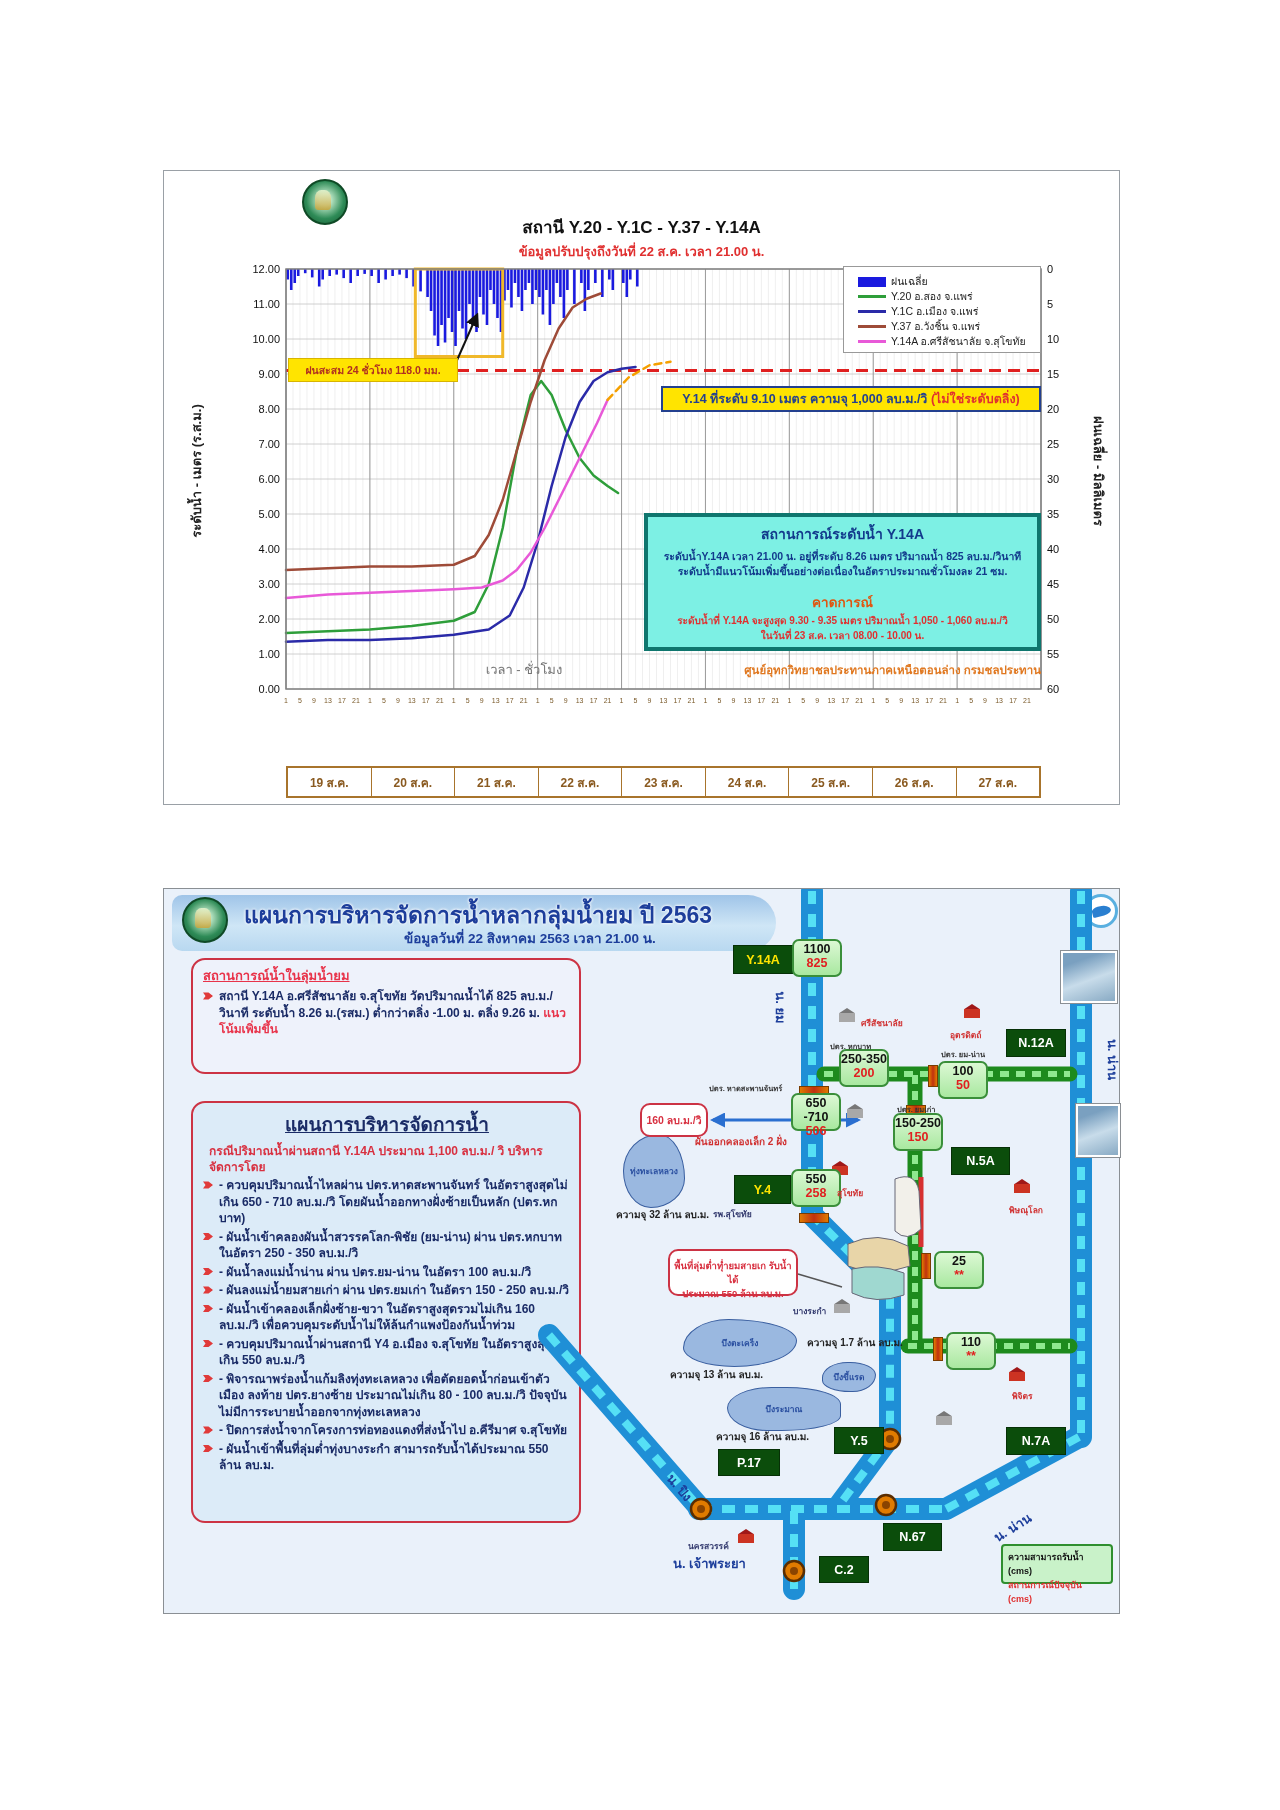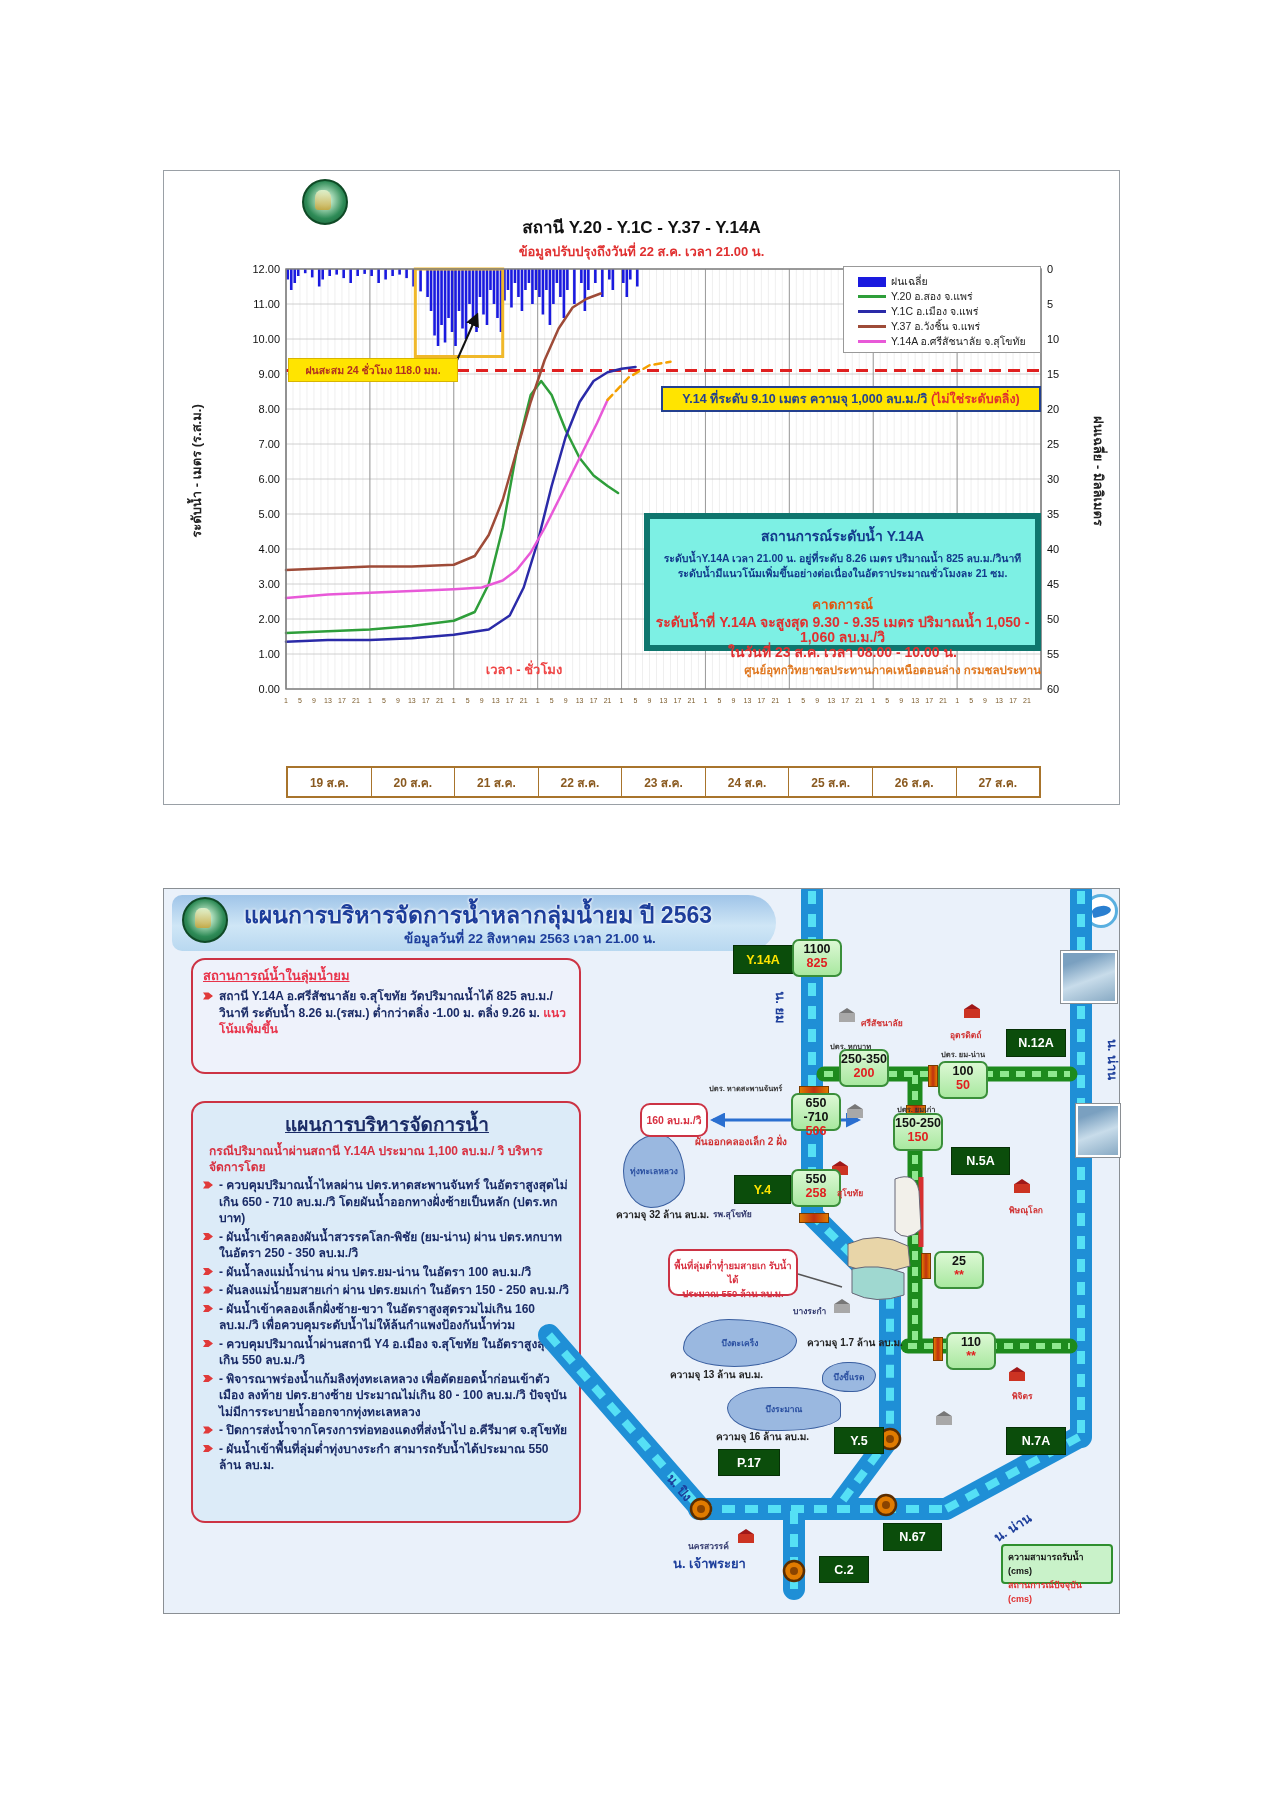--- a/index.html
+++ b/index.html
@@ -25,26 +25,26 @@
   .legend{position:absolute;left:679px;top:95px;width:198px;height:87px;background:#fff;border:1px solid #999;
           padding:7px 0 0 14px;box-sizing:border-box;z-index:4;}
   .lg-row{display:flex;align-items:center;height:15px;font-size:10.5px;color:#222;}
   .lg-swatch{width:28px;margin-right:5px;flex:0 0 28px;}
   .rain-note{position:absolute;left:124px;top:187px;width:168px;height:22px;background:#ffe400;border:1px solid #d8b400;
           color:#b03020;font-weight:bold;font-size:10.5px;line-height:22px;text-align:center;z-index:3;}
   .banner{position:absolute;left:497px;top:215px;width:380px;height:26px;background:#ffe400;border:2px solid #23408f;
           box-sizing:border-box;text-align:center;font-size:12.5px;font-weight:bold;color:#23408f;line-height:22px;z-index:3;}
   .banner .red{color:#e03030;}
   .infobox{position:absolute;left:480px;top:342px;width:397px;height:138px;background:#7df0e4;
-           border:6px solid #0f766e;box-sizing:border-box;text-align:center;z-index:3;padding-top:6px;}
+           border:4px solid #0f766e;box-sizing:border-box;text-align:center;z-index:3;padding-top:6px;}
   .ib-title{font-size:14px;font-weight:bold;color:#123a8c;margin-bottom:4px;}
   .ib-line{font-size:10.5px;font-weight:bold;color:#123a8c;line-height:15px;}
   .ib-fct{font-size:13.5px;font-weight:bold;color:#e05510;margin-top:12px;}
-  .ib-fline{font-size:14px;font-weight:bold;color:#e03030;line-height:15px;}
-  .xlabel{position:absolute;left:260px;top:488px;width:200px;text-align:center;font-size:13px;font-weight:bold;color:#ef4444;z-index:2;}
+  .ib-fline{font-size:10px;font-weight:bold;color:#e03030;line-height:15px;}
+  .xlabel{position:absolute;left:260px;top:488px;width:200px;text-align:center;font-size:13px;font-weight:normal;color:#737373;z-index:2;}
   .credit{position:absolute;left:520px;top:490px;width:357px;text-align:right;font-size:11.5px;font-weight:bold;color:#e07820;z-index:2;}
   .daterow{position:absolute;left:122px;top:595px;width:755px;height:32px;display:flex;border:2px solid #a8742c;box-sizing:border-box;}
   .datecell{flex:1;border-right:1px solid #a8742c;display:flex;align-items:center;justify-content:center;
             font-size:12px;font-weight:bold;color:#8a5a20;background:#fff;}
   .datecell:last-child{border-right:none;}
   
   .p2-headbar{position:absolute;left:8px;top:6px;width:604px;height:56px;border-radius:10px 28px 28px 10px;
               background:linear-gradient(180deg,#9fc4e8 0%,#cfe6f6 55%,#b8d8f0 100%);}
   .p2-title{position:absolute;left:80px;top:8px;width:530px;font-size:23px;font-weight:bold;color:#1d3e9b;
             text-shadow:0 0 3px #fff,0 0 3px #fff;}

